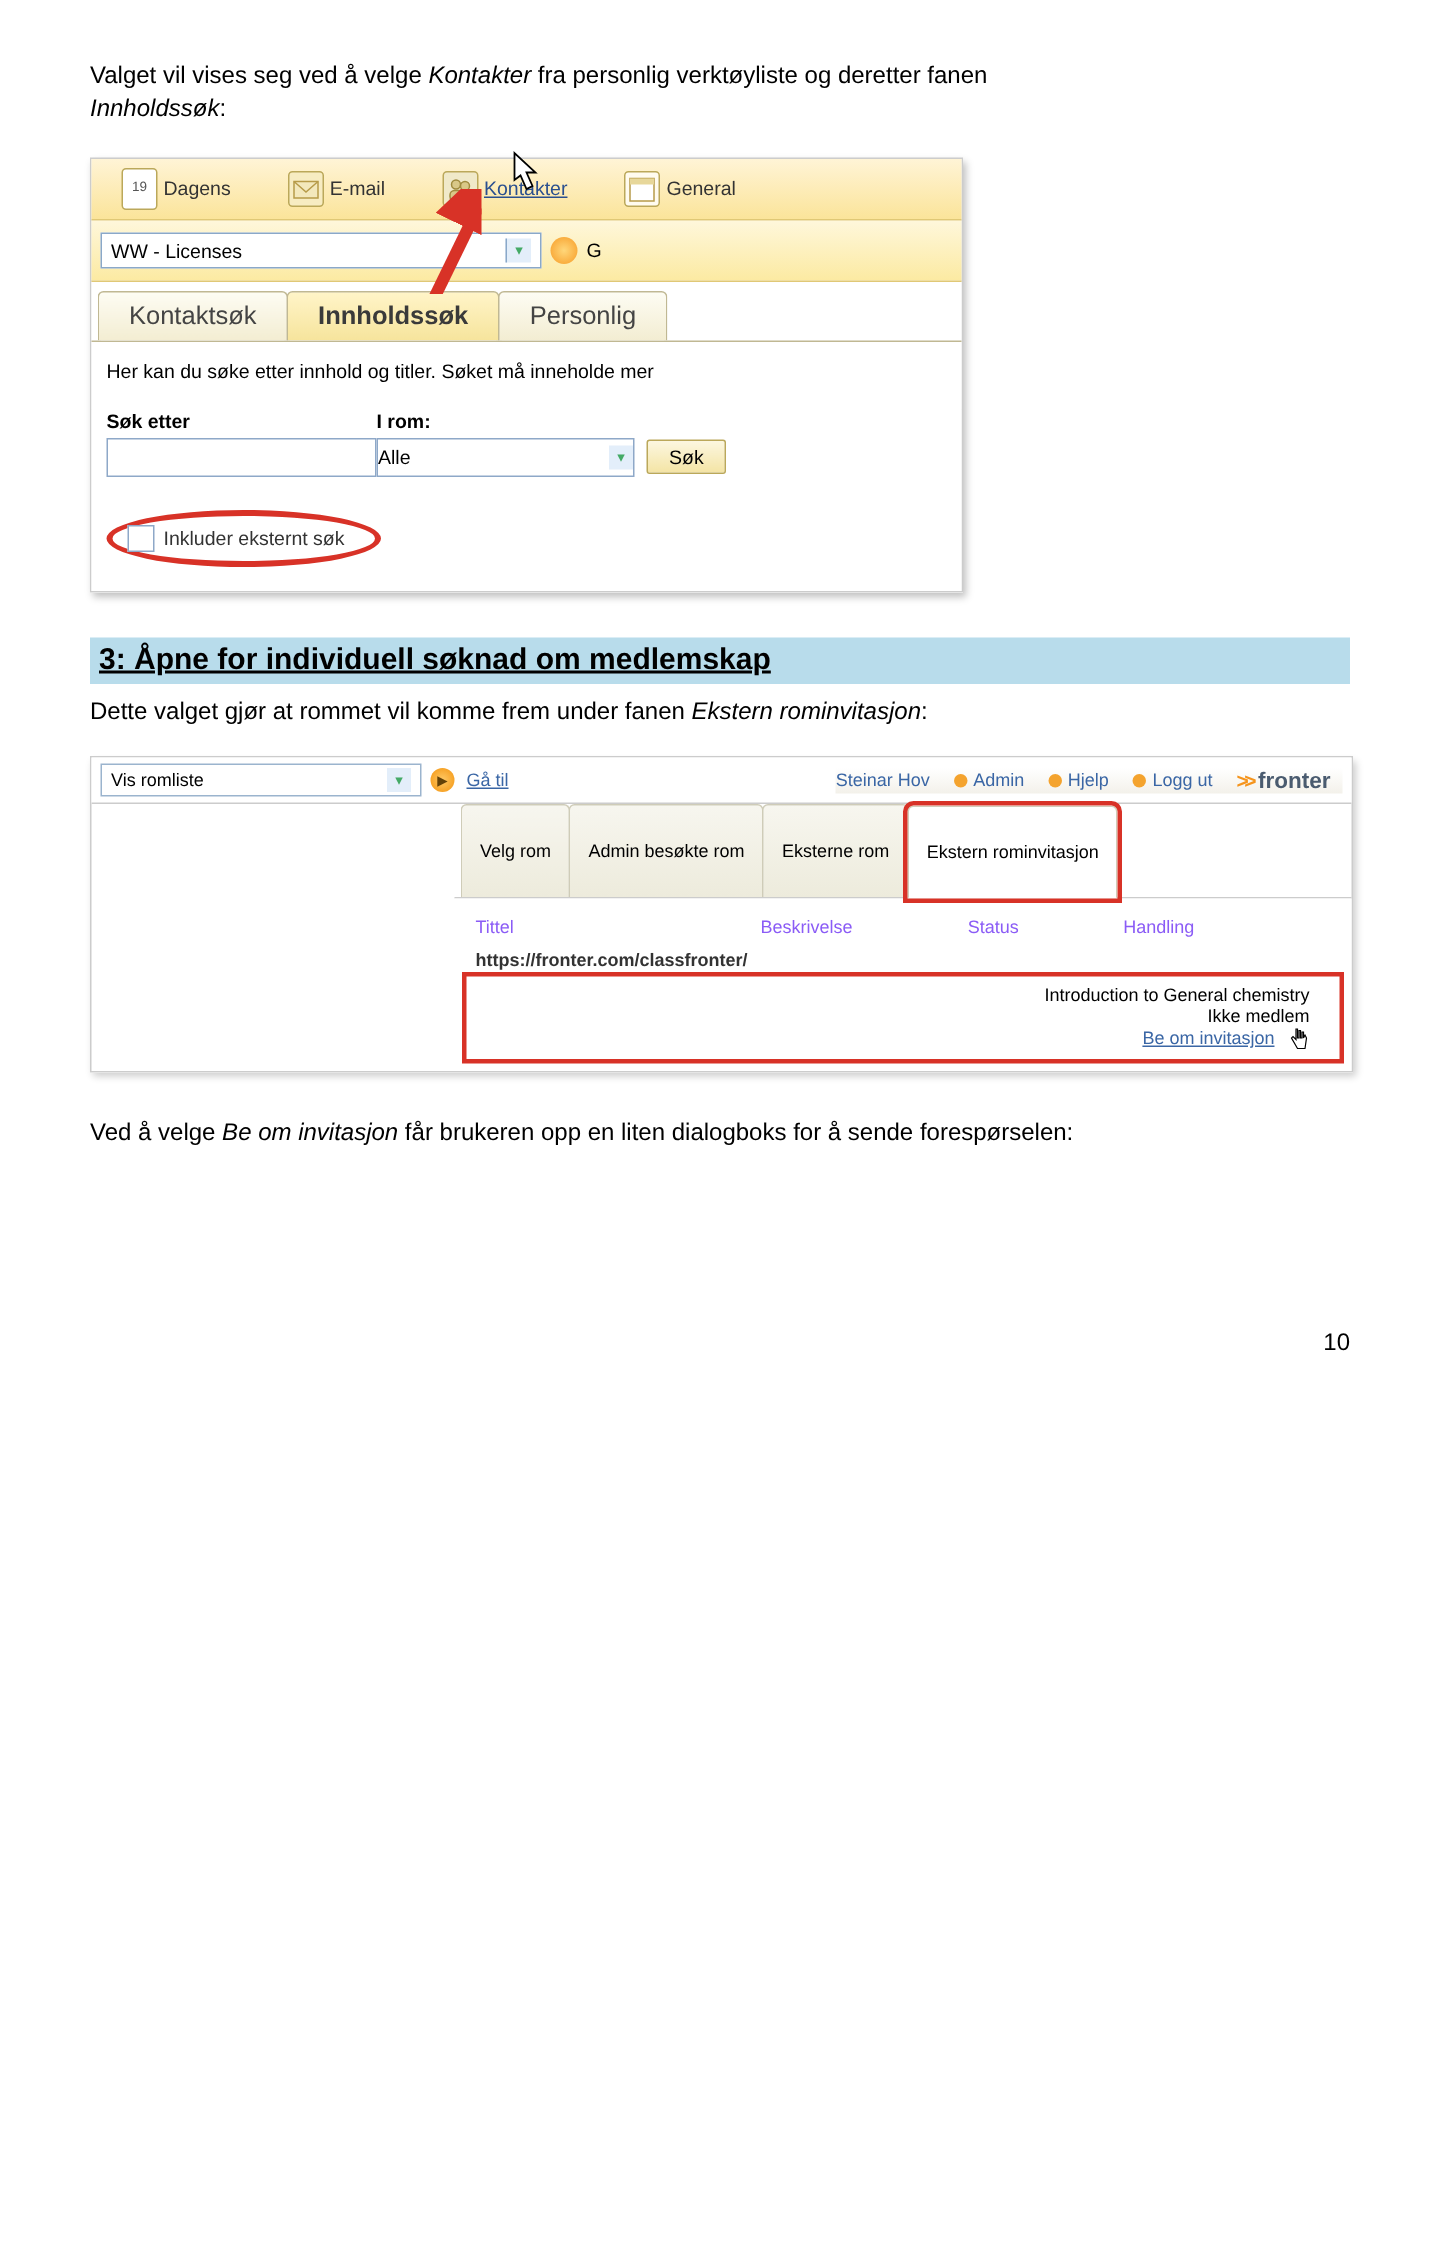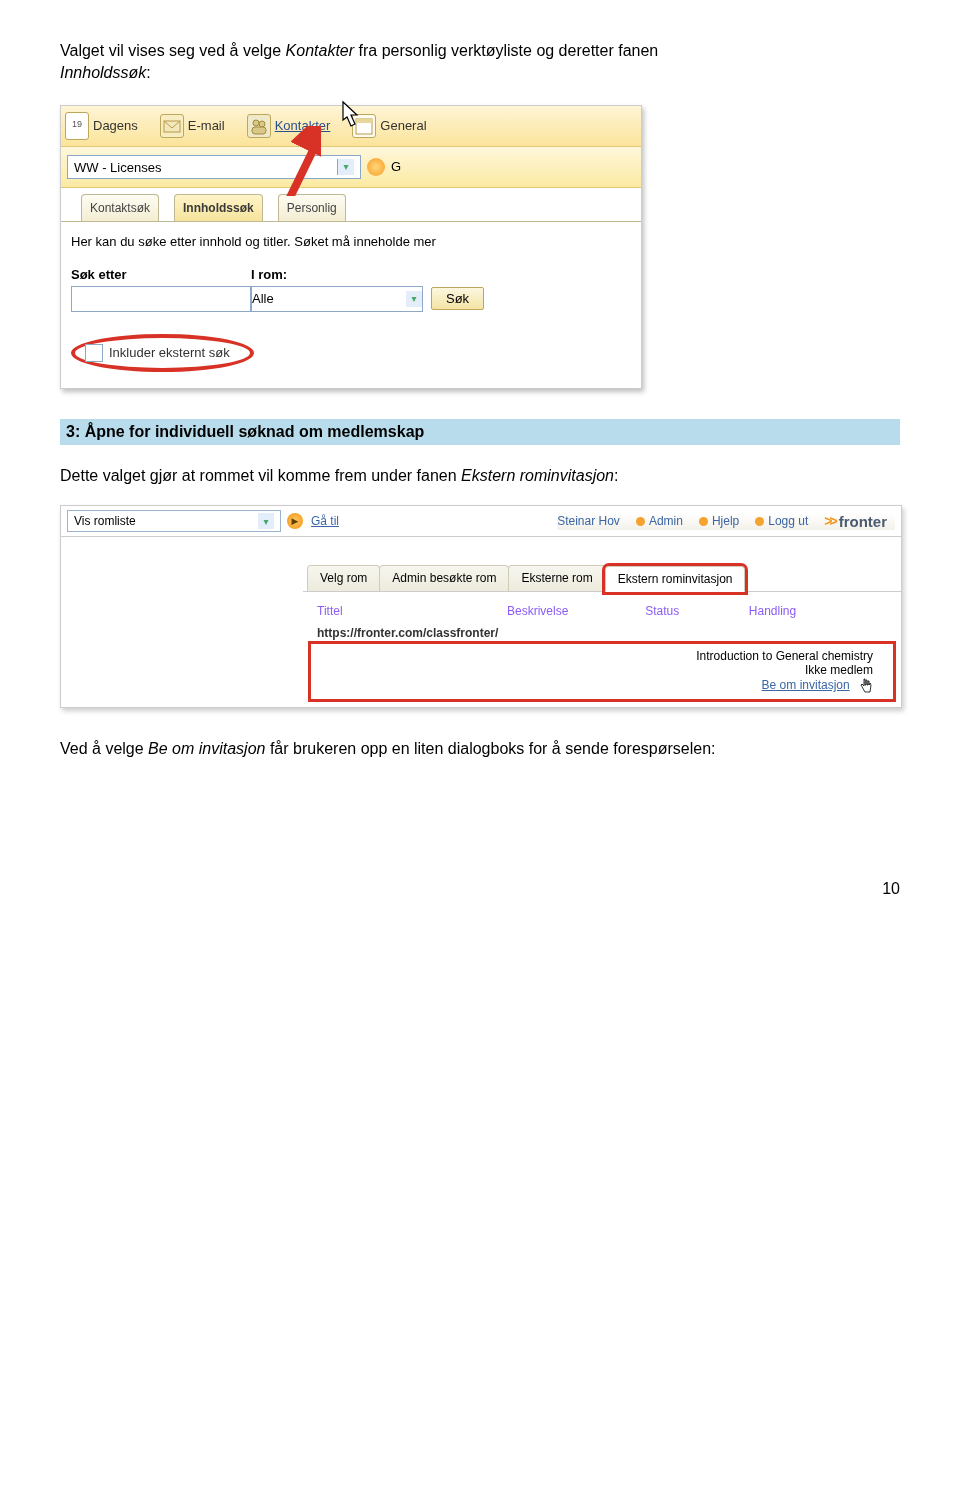--- a/index.html
+++ b/index.html
@@ -1,37 +1,37 @@
 <!DOCTYPE html>
 <html><head>
 <meta charset="utf-8">
 <style>
 body { font-family: Arial, sans-serif; font-size: 16px; margin: 0; padding: 40px 60px; background: #fff; color: #000; }
 p { margin: 0 0 8px 0; line-height: 1.4; }
 em { font-style: italic; }
-.section-heading { background: #b8dceb; padding: 4px 6px; font-weight: bold; font-size: 16px; margin-top: 30px; margin-bottom: 20px; }
+.section-heading { background: #b8dceb; padding: 4px 6px; font-weight: bold; font-size: 20px; margin-top: 30px; margin-bottom: 8px; text-decoration: underline; }
 
 
 .shot1 { margin-top: 20px; margin-bottom: 30px; border: 1px solid #ccc; width: 580px; box-shadow: 2px 3px 5px rgba(0,0,0,0.25); }
 .toolbar { background: linear-gradient(#fff4d6, #fbe49a); border-bottom: 1px solid #e0c876; padding: 6px 4px; display: flex; align-items: center; gap: 22px; }
 .toolbar-item { display: flex; align-items: center; gap: 4px; font-size: 13px; color: #333; }
-.toolbar-icon { width: 22px; height: 22px; display: inline-block; border: 1px solid #bba85a; border-radius: 3px; }
+.toolbar-icon { width: 22px; height: 22px; display: inline-block; border: 1px solid #bba85a; border-radius: 3px; margin-left: 16px; }
 .cal-icon { background: #fff; font-size: 9px; text-align: center; line-height: 14px; color: #555; padding-top: 4px; }
 .mail-icon { background: #f7ecc2; }
 .group-icon { background: #f0e9c9; }
 .kontakter-link { text-decoration: underline; color: #2a4f8f; }
 .cal2-icon { background: #fffbef; }
 
 .dropdown-row { background: linear-gradient(#fef7db, #fceaa2); padding: 8px 6px; display: flex; align-items: center; gap: 6px; border-bottom: 1px solid #e0c876; }
 .dropdown-field { background: #fff; border: 1px solid #8aa8c9; padding: 3px 6px; width: 280px; display: flex; justify-content: space-between; align-items: flex-end; font-size: 13px; }
 .dd-arrow { width: 16px; height: 16px; background: #e3eefa; border-left: 1px solid #8aa8c9; display:flex; align-items:center; justify-content:center; font-size:10px; color:#4a6; }
 .orange-dot { width:18px; height:18px; border-radius:50%; background: radial-gradient(#ffd77a,#f79b25); display:inline-block; }
 
 .tab-row { background: #fff; display:flex; align-items: flex-end; gap:0; border-bottom: 1px solid #c0b893; padding-left:4px; padding-top:6px; }
-.tab { font-size: 12px; padding: 6px 8px; border: 1px solid #c0b893; border-bottom: none; border-radius: 4px 4px 0 0; background: linear-gradient(#fdfcf3, #f3edd2); margin-right: -1px; color:#444;margin-left:16px; }
+.tab { font-size: 17px; padding: 6px 20px; border: 1px solid #c0b893; border-bottom: none; border-radius: 4px 4px 0 0; background: linear-gradient(#fdfcf3, #f3edd2); margin-right: -1px; color:#444; }
 .tab.active { background: linear-gradient(#fff4c8, #f6e49c); font-weight: bold; color:#3a3a3a; }
 
 .help-text { background: #fff; padding: 12px 10px 18px 10px; font-size: 13px; }
 .search-row { background:#fff; padding: 0 10px 22px 10px; display:flex; align-items:flex-end; position:relative; }
 .search-col { display:flex; flex-direction:column; gap:4px; }
 .search-label { font-size:13px; font-weight:bold; }
 .text-in { border:1px solid #8ea8c8; padding:3px 4px; height:18px; width:170px; background:#fff; font-size:13px; }
 .sel-in { border:1px solid #8ea8c8; padding:3px 0; height:18px; width:170px; background:#fff; font-size:13px; display:flex; justify-content:space-between; align-items:center; }
 .go-btn { border:1px solid #bba85a; background:linear-gradient(#fcf7e0,#f4e4a5); padding:3px 14px; font-size:13px; border-radius:2px; }
 
@@ -44,21 +44,21 @@
 
 
 .shot2 { margin-top: 18px; margin-bottom: 30px; border: 1px solid #ccc; width: 100%; box-shadow: 2px 3px 5px rgba(0,0,0,0.2); font-size:12px; }
 .fr-top { display:flex; background:#fff; border-bottom:1px solid #ccc; padding:4px 6px; align-items:center; }
 .fr-left { display:flex; align-items:center; gap:6px; }
 .roomsel { border:1px solid #9bb4ce; background:#fff; padding:2px 6px; display:flex; justify-content:space-between; width:200px; font-size:12px; align-items:center; }
 .go-circle { width:16px;height:16px;border-radius:50%;background:radial-gradient(#ffc965,#f3930d);display:flex;align-items:center;justify-content:center;font-size:9px;color:#634107;}
 .go-text { color:#3a66a5; text-decoration:underline; font-size:12px; margin-left:2px;}
 .fr-flex { flex:1;}
 .tab2-row { display:flex; padding-left:4px; border-bottom:1px solid #ccc;}
-.tab2 { font-size:12px; padding:5px 12px; background:linear-gradient(#f7f6ef,#edebdc); border:1px solid #cfccb8; border-bottom:none; border-radius:4px 4px 0 0; margin-right:-1px;margin-top:28px; }
+.tab2 { font-size:12px; padding:23px 12px; background:linear-gradient(#f7f6ef,#edebdc); border:1px solid #cfccb8; border-bottom:none; border-radius:4px 4px 0 0; margin-right:-1px; }
 .tab2.act { background:#fff; border-bottom:1px solid #fff; position:relative; top:1px; }
 .tab2.hl { outline:3px solid #d83227; }
 .fr-right { display:flex; align-items:center; gap:16px; padding-right:8px; background:linear-gradient(#fff,#f3f1ea); }
 .top-link { color:#3a66a5; font-size:12px; display:flex; align-items:center; gap:4px;}
 .dot { width:9px;height:9px;border-radius:50%;background:#f4a32e;display:inline-block;}
 .fronter-logo { display:flex; align-items:center; font-weight:bold; font-size:15px; color:#4a5b6f; gap:2px;}
 .fronter-logo .arr { color:#f5941c; font-size:14px; letter-spacing:-3px; margin-right:2px;}
 
 .tbl-wrap { background:#fff; padding:8px;}
 .tblhdr { display:flex; color:#8b5cf6; font-size:12px; padding:4px 6px; }

